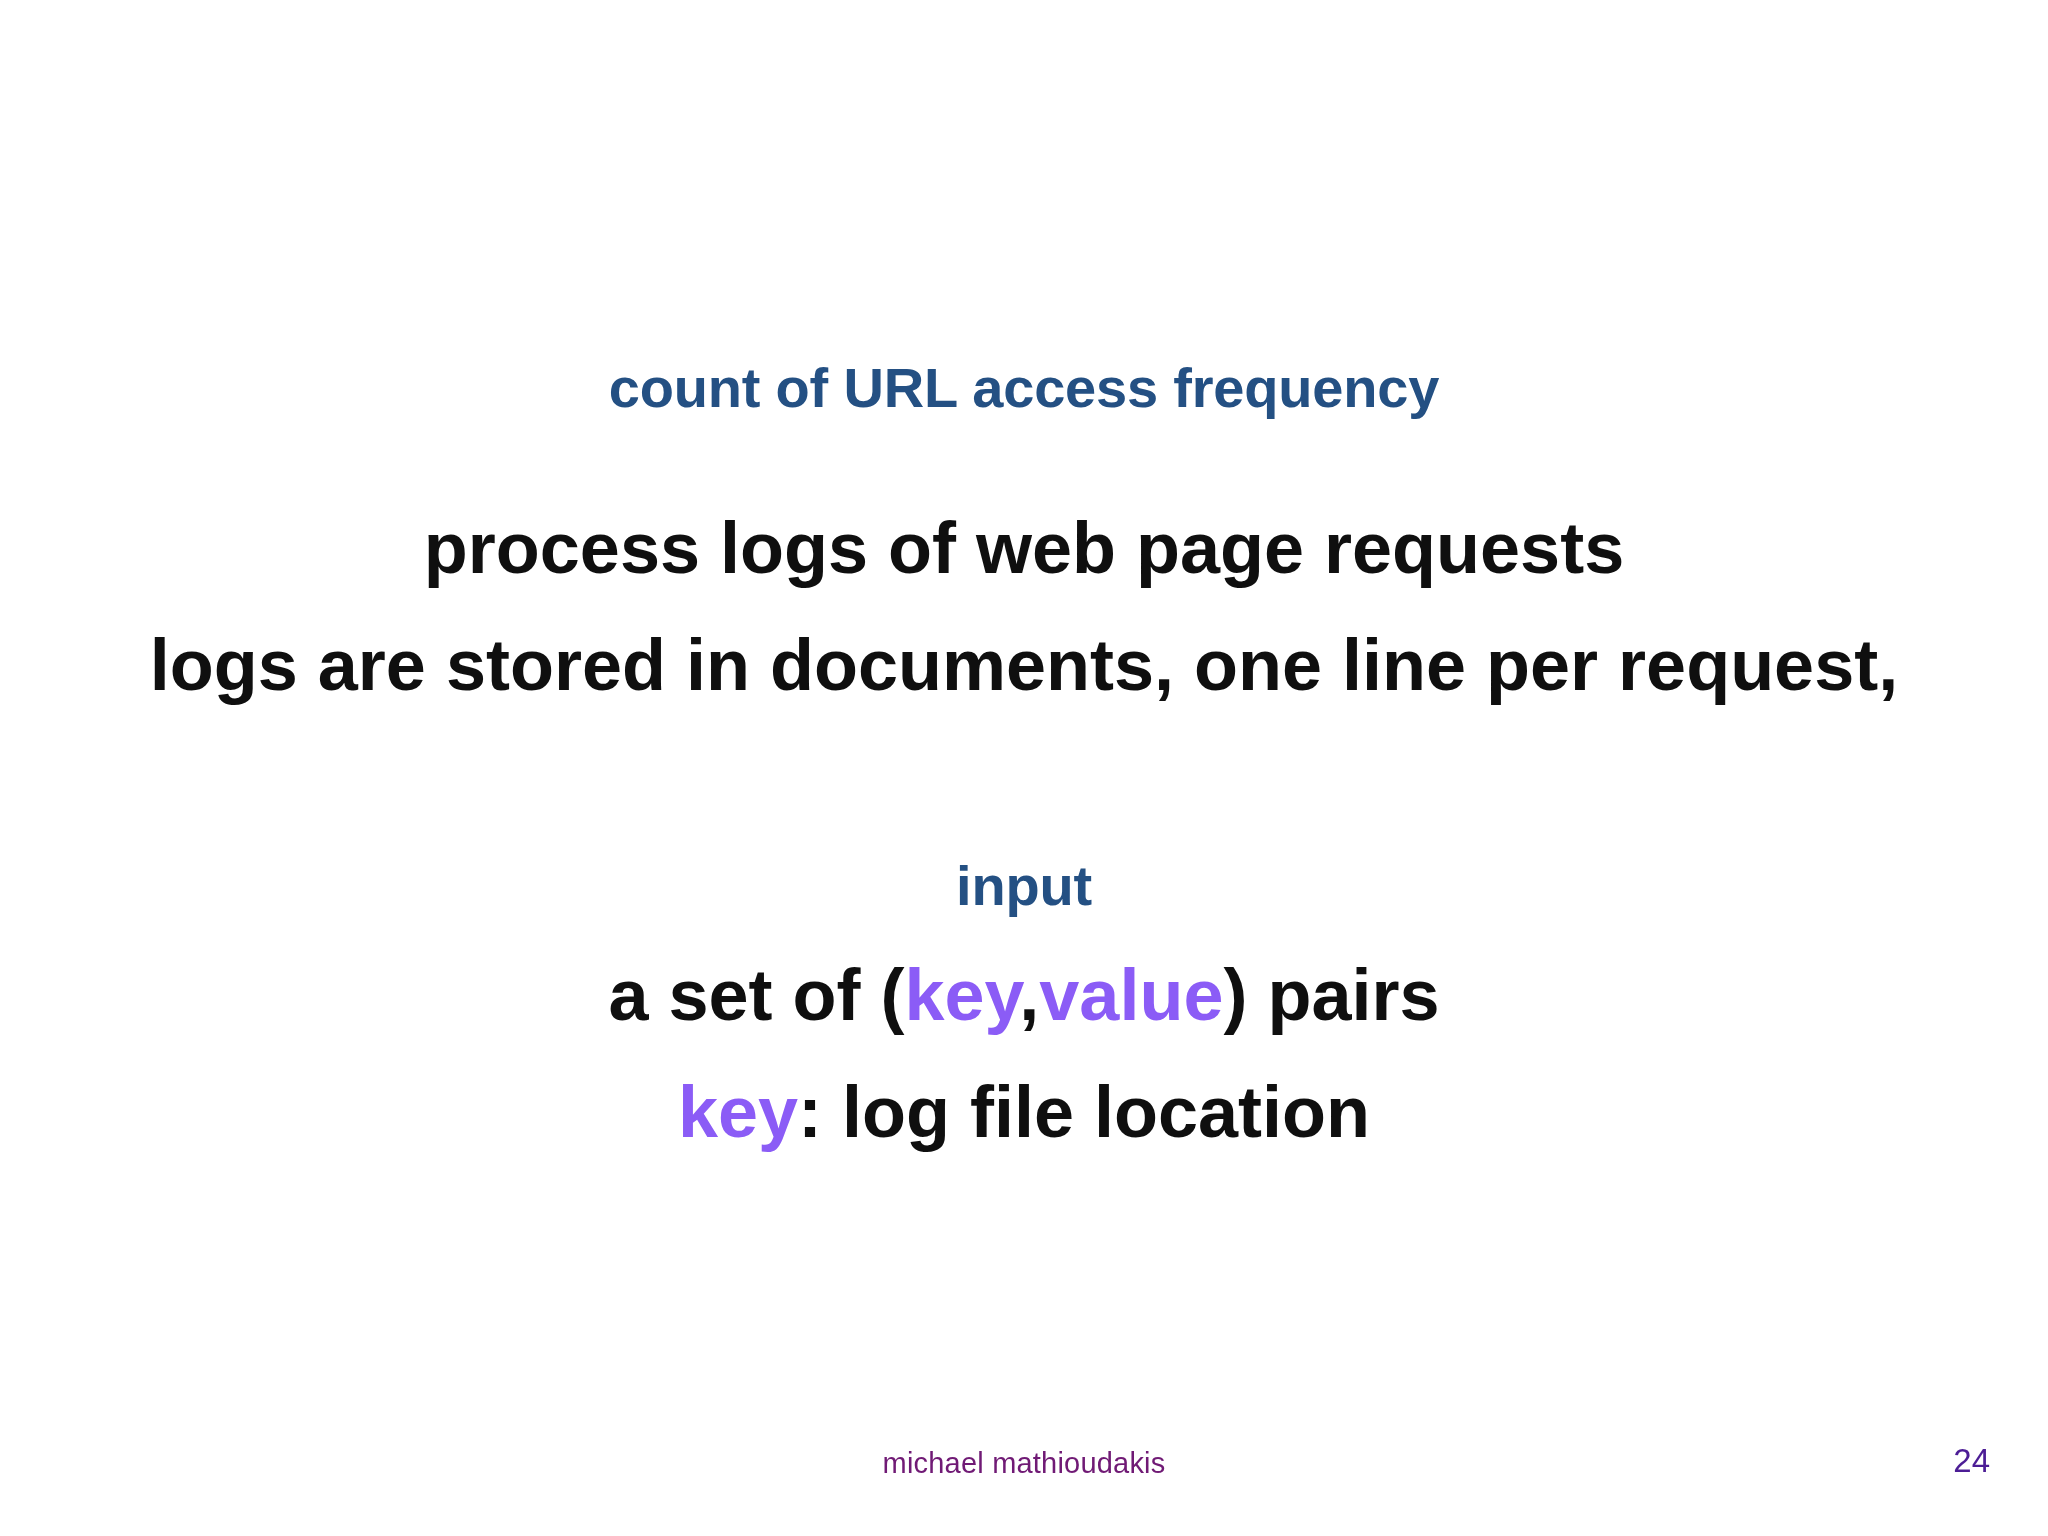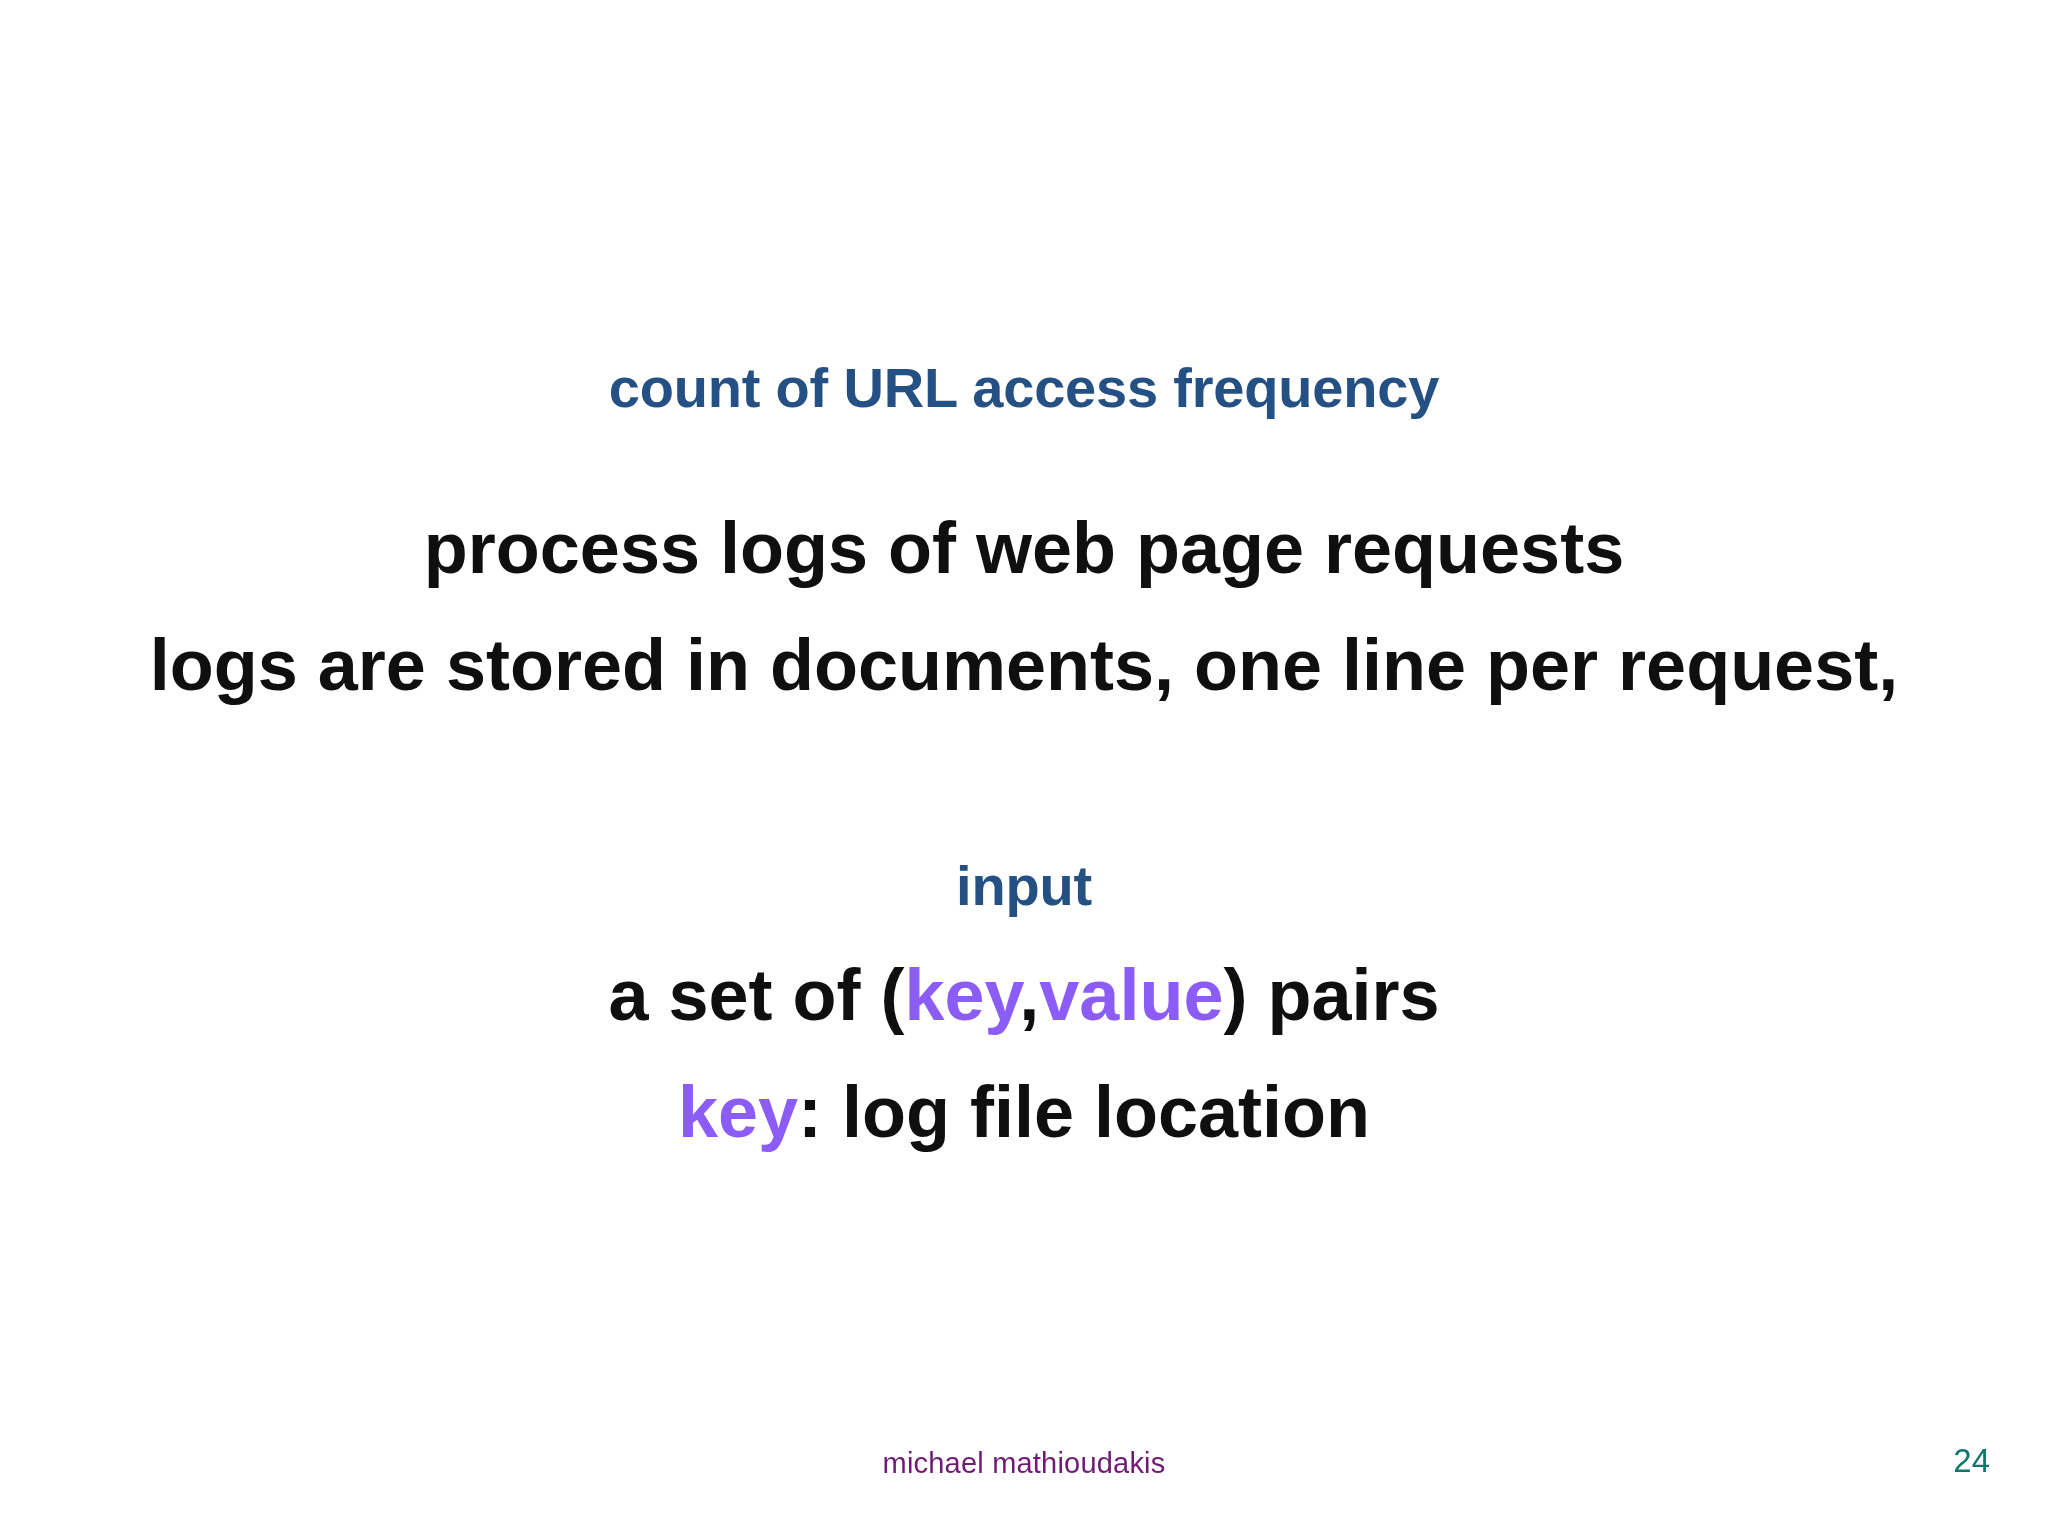--- a/index.html
+++ b/index.html
@@ -79,21 +79,21 @@
     text-align: center;
     font-size: 29px;
     color: #701a75;
     letter-spacing: 0.2px;
   }
   .footer-pagenum {
     position: absolute;
     right: 58px;
     top: 1442px;
     font-size: 33px;
-    color: #0f766e;
+    color: #4c1d95;
   }
 </style>
 </head>
 <body>
 
 <div class="slide">
 
 
   <div class="body-block">
 

